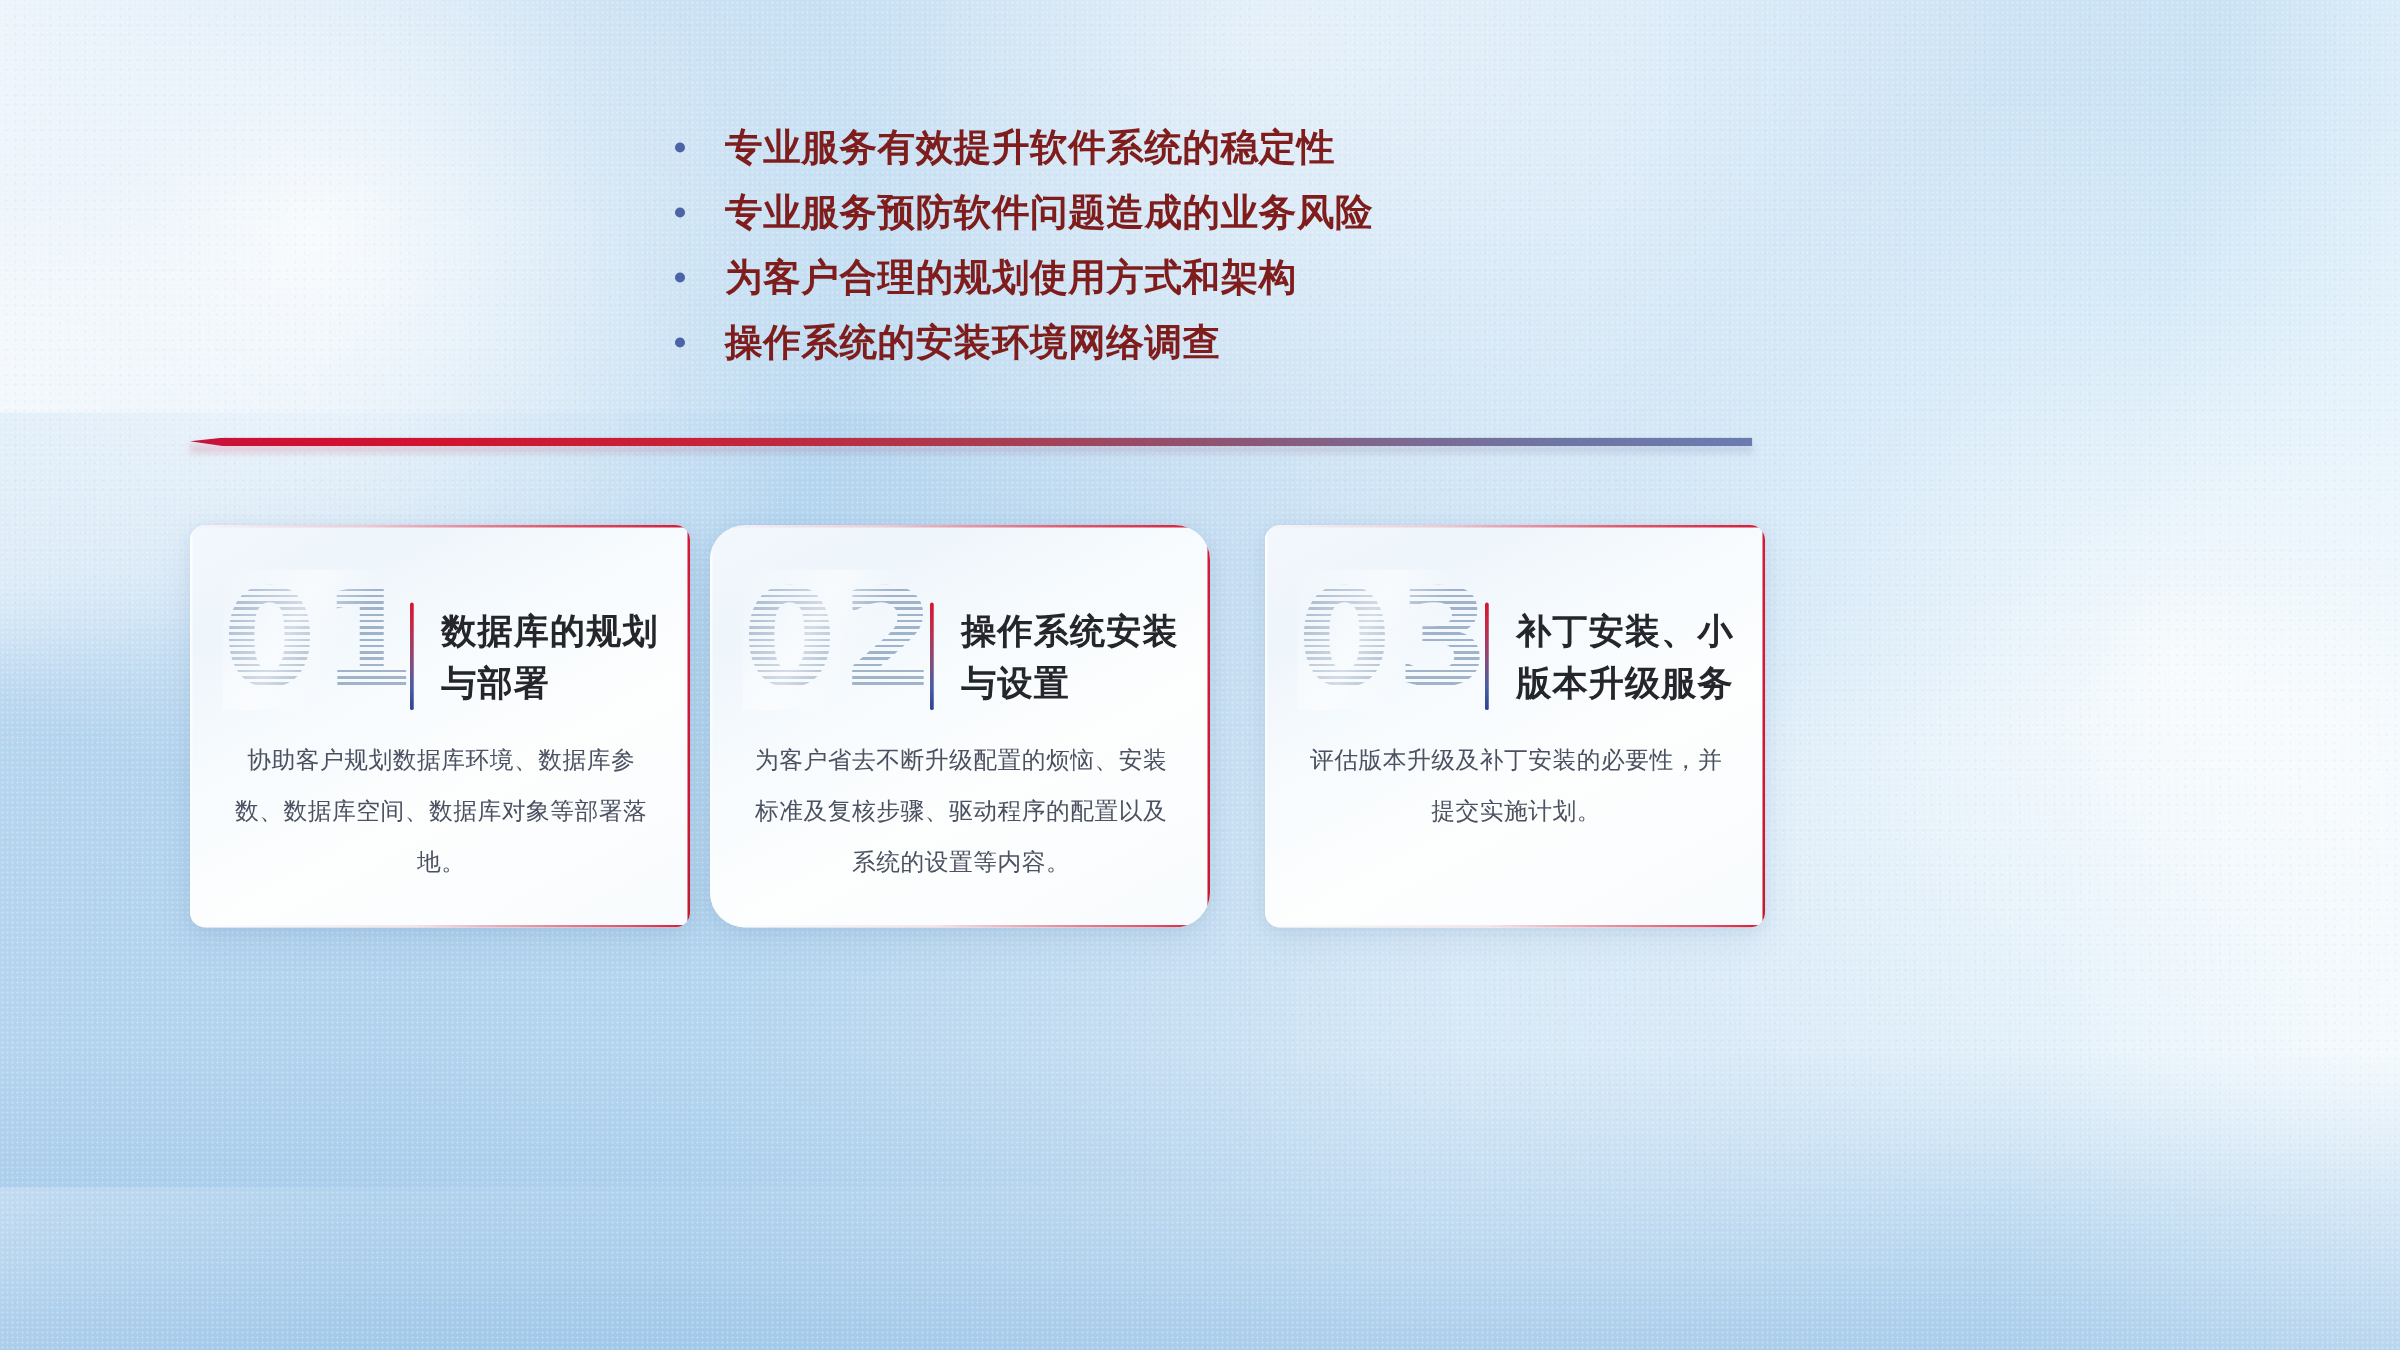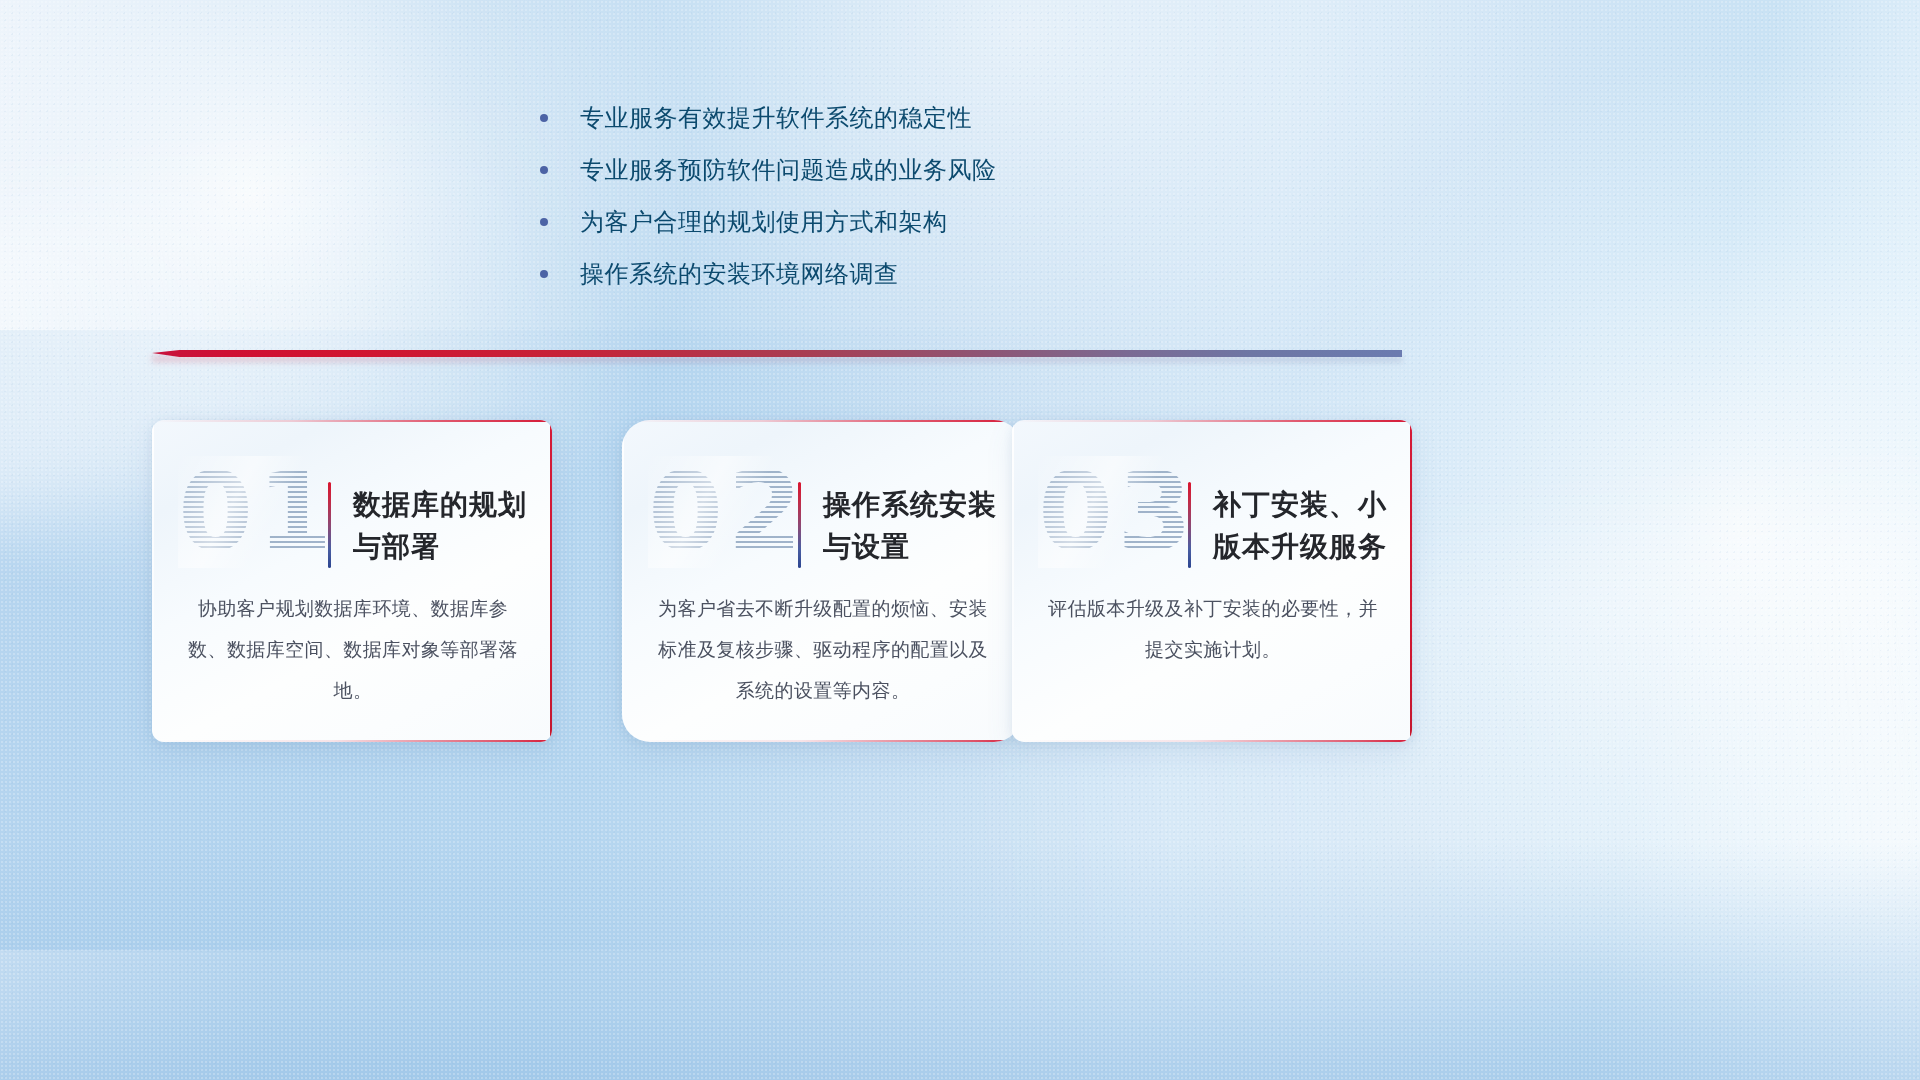--- a/index.html
+++ b/index.html
@@ -74,22 +74,22 @@
   .bullet-row{
     display:flex; align-items:center;
     height:52px;
   }
   .bullet-dot{
     width:8px; height:8px; border-radius:50%;
     background:#4c63a5; flex:0 0 auto;
     margin-right:32px;
   }
   .bullet-text{
-    font-size:24px; color:#0c4a6e; letter-spacing:.5px;
-    font-weight:400; white-space:nowrap;
+    font-size:30px; color:#7f1d1d; letter-spacing:.5px;
+    font-weight:700; white-space:nowrap;
   }
 
   
   .divider-wrap{
     position:absolute; left:152px; top:346px; width:1250px; height:18px;
   }
   .divider-main{
     position:absolute; left:0; top:4px; width:100%; height:7px;
     background:linear-gradient(90deg,
       #c7133d 0%, #cf0f33 6%, #d11430 16%, #c62339 34%,
@@ -111,21 +111,21 @@
     width:400px; height:322px;
     border-radius:12px;
     background:linear-gradient(152deg,
       #f3f8fd 0%, #eef5fb 18%, #f7fbfe 40%, #fdfefe 62%, #fbfdfe 80%, #f8fbfd 100%);
     box-shadow:
       0 2px 10px rgba(90,130,175,.12),
       0 10px 28px rgba(80,120,170,.10);
     overflow:hidden;
   }
   .card-1{ left:152px; }
-  .card-2{ left:622px;border-radius:28px; }
+  .card-2{ left:568px;border-radius:28px; }
   .card-3{ left:1012px; }
 
   
   .card-accent-top{
     position:absolute; left:0; top:0; width:100%; height:2px;
     background:linear-gradient(90deg, rgba(255,255,255,0) 0%, rgba(235,150,165,.45) 35%, rgba(221,60,85,.85) 72%, #d41a37 100%);
   }
   .card-accent-right{
     position:absolute; right:0; top:0; width:2px; height:100%;
     background:linear-gradient(180deg, #d41a37 0%, #cf1732 70%, #c4182f 100%);

